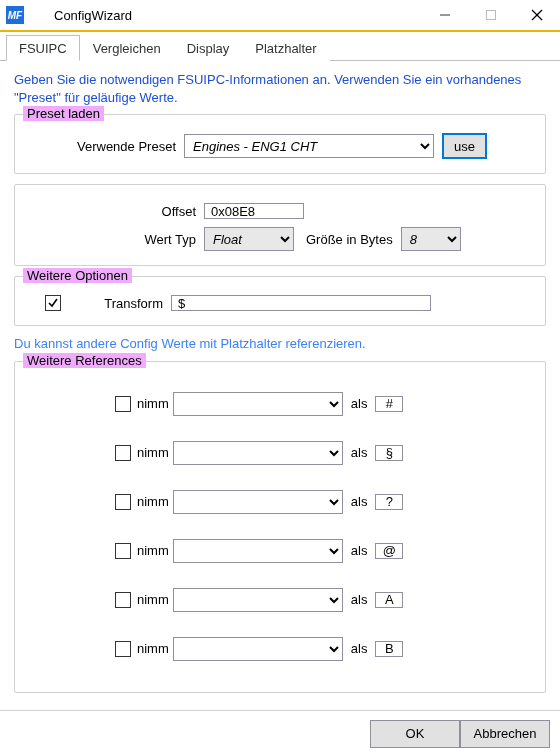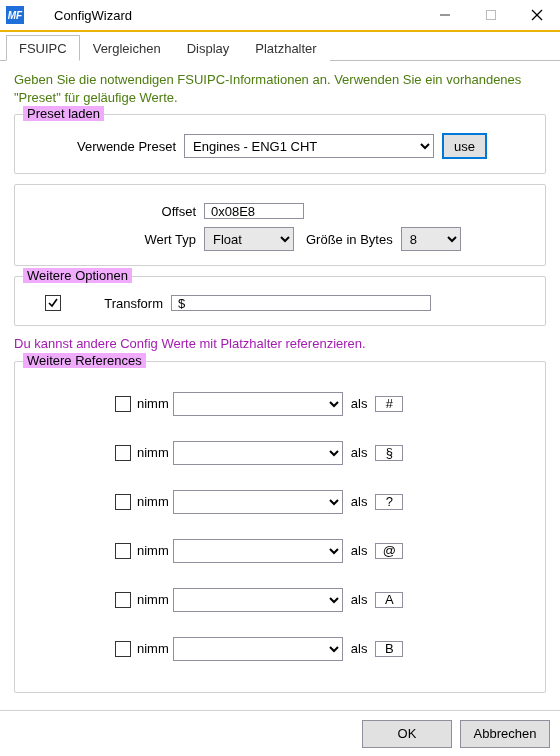--- a/index.html
+++ b/index.html
@@ -76,21 +76,21 @@
   .tab.active {
     border-color: #bfbfbf;
     border-bottom: 1px solid #fff;
     background: #fff;
   }
 
   .content {
     padding: 10px 14px;
   }
   .intro {
-    color: #4d7c0f;
+    color: #1d4ed8;
     line-height: 1.35;
     margin-bottom: 8px;
   }
 
   
   .group {
     border: 1px solid #d0d0d0;
     border-radius: 2px;
     padding: 18px 14px 14px;
     position: relative;
@@ -122,20 +122,21 @@
     border: 1px solid #8f8f9d;
     height: 16px;
     padding: 2px 6px;
     background: #fff;
   }
   select.cb {
     border: 1px solid #8f8f9d;
     height: 24px;
     background: #e8e8e8;
     padding: 0 4px;
+    font-style: italic;
   }
   select.cb.white { background: #fff; }
   .btn {
     border: 1px solid #8f8f9d;
     background: #e1e1e1;
     height: 28px;
     padding: 0 12px;
     display: inline-flex;
     align-items: center;
     justify-content: center;
@@ -154,21 +155,21 @@
     border: 1px solid #333;
     display: inline-flex;
     align-items: center;
     justify-content: center;
     background: #fff;
   }
   .chk svg { width: 12px; height: 12px; }
 
   .refnote {
     margin: 6px 0 10px;
-    color: #a21caf;
+    color: #3b82f6;
   }
 
   .refs .row {
     margin-bottom: 10px;
     align-items: center;
   }
   .als {
     margin: 12px 8px;
   }
   .symbox {
@@ -183,21 +184,20 @@
   
   .footer {
     position: absolute;
     left: 0; right: 0; bottom: 0;
     height: 46px;
     border-top: 1px solid #d0d0d0;
     display: flex;
     justify-content: flex-end;
     align-items: center;
     padding-right: 10px;
-    gap: 8px;
     background: #fff;
   }
   .footer .btn {
     min-width: 90px;
     height: 28px;
   }
 </style>
 </head>
 <body>
 

